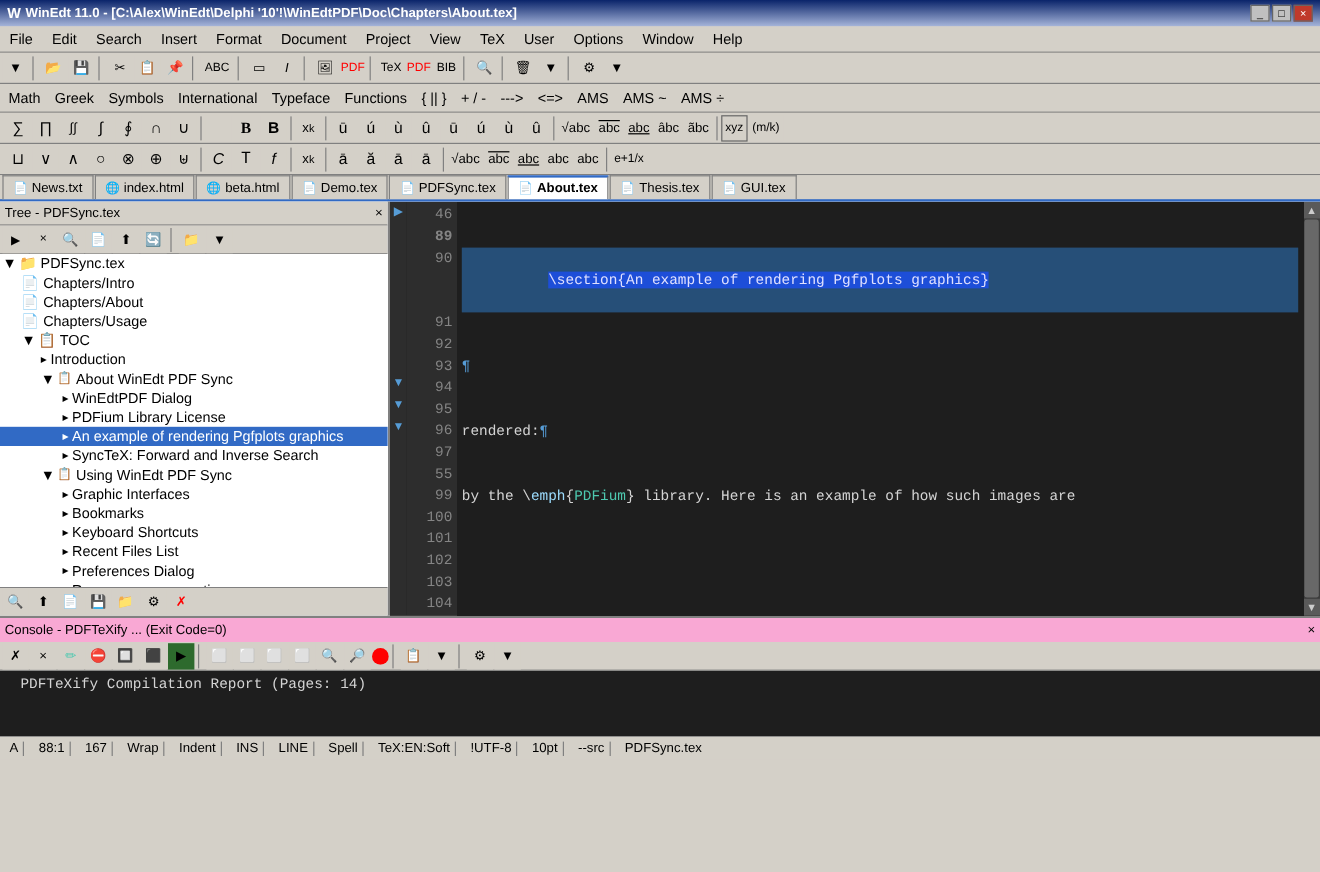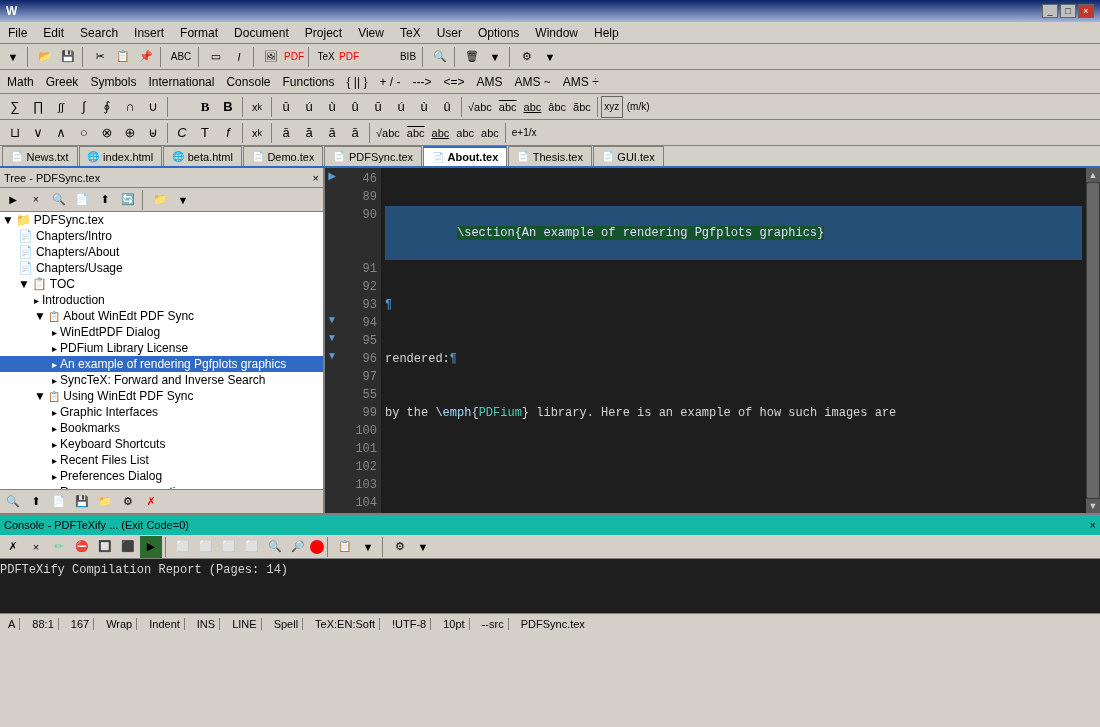--- a/index.html
+++ b/index.html
@@ -205,21 +205,21 @@
 
     
     #console-area {
       height: 100px;
       background: #1e1e1e;
       border-top: 2px solid #808080;
       display: flex;
       flex-direction: column;
     }
     #console-header {
-      background: #14b8a6;
+      background: #f9a8d4;
       height: 20px;
       display: flex;
       align-items: center;
       padding: 0 4px;
       justify-content: space-between;
       font-size: 11px;
     }
     #console-toolbar {
       background: #d4d0c8;
       height: 24px;
@@ -228,21 +228,21 @@
       padding: 1px 2px;
       border-bottom: 1px solid #808080;
       gap: 1px;
     }
     #console-content {
       flex: 1;
       background: #1e1e1e;
       color: #d4d4d4;
       font-family: 'Courier New', monospace;
       font-size: 12px;
-      padding: 4px 0;
+      padding: 4px 17px;
       overflow: auto;
     }
 
     
     #statusbar {
       background: #d4d0c8;
       height: 20px;
       display: flex;
       align-items: center;
       padding: 0 4px;
@@ -263,20 +263,21 @@
       border-top: 1px solid #808080;
       gap: 1px;
     }
   </style>
 </head>
 <body>
 
 <div id="titlebar">
   <div id="titlebar-left">
     <span style="font-weight:bold;font-size:12px;">W</span>
+    <span>WinEdt 11.0 - [C:\Alex\WinEdt\Delphi '10'!\WinEdtPDF\Doc\Chapters\About.tex]</span>
   </div>
   <div id="titlebar-controls">
     <div class="title-btn">_</div>
     <div class="title-btn">□</div>
     <div class="title-btn" style="background:#c0392b;color:white;">×</div>
   </div>
 </div>
 
 <div id="menubar">
   <div class="menu-item">File</div>
@@ -307,37 +308,37 @@
   <div class="tb-btn" style="font-size:10px;width:28px;">ABC</div>
   <div class="tb-sep"></div>
   <div class="tb-btn">▭</div>
   <div class="tb-btn" style="font-style:italic;">I</div>
   <div class="tb-sep"></div>
   <div class="tb-btn">🖼</div>
   <div class="tb-btn" style="font-size:10px;color:red;">PDF</div>
   <div class="tb-sep"></div>
   <div class="tb-btn" style="font-size:10px;">TeX</div>
   <div class="tb-btn" style="font-size:10px;color:red;">PDF</div>
-  <div class="tb-btn" style="font-size:10px;margin-left:36px;">BIB</div>
+  <div class="tb-btn" style="font-size:10px;">BIB</div>
   <div class="tb-sep"></div>
   <div class="tb-btn">🔍</div>
   <div class="tb-sep"></div>
   <div class="tb-btn">🗑</div>
   <div class="tb-btn">▼</div>
   <div class="tb-sep"></div>
   <div class="tb-btn">⚙</div>
   <div class="tb-btn">▼</div>
 </div>
 
 <div id="math-toolbar">
   <span class="math-cat">Math</span>
   <span class="math-cat">Greek</span>
   <span class="math-cat">Symbols</span>
   <span class="math-cat">International</span>
-  <span class="math-cat">Console</span>
+  <span class="math-cat">Typeface</span>
   <span class="math-cat">Functions</span>
   <span class="math-cat">{ || }</span>
   <span class="math-cat">+ / -</span>
   <span class="math-cat">---&gt;</span>
   <span class="math-cat">&lt;=&gt;</span>
   <span class="math-cat">AMS</span>
   <span class="math-cat">AMS ~</span>
   <span class="math-cat">AMS ÷</span>
 </div>
 
@@ -587,21 +588,21 @@
         <div style="height:18px;"></div>
         <div style="height:18px;"></div>
         <div style="height:18px;"></div>
         <div style="height:18px;"></div>
         <div style="height:18px;"></div>
 
       </div>
 
       <div id="line-numbers">
         <div style="height:18px;">46</div>
-        <div style="height:18px;">89</div>
+        <div style="height:18px;font-weight:bold;">89</div>
         <div style="height:18px;">90</div>
         <div style="height:18px;"></div>
         <div style="height:18px;"></div>
         <div style="height:18px;">91</div>
         <div style="height:18px;">92</div>
         <div style="height:18px;">93</div>
         <div style="height:18px;">94</div>
         <div style="height:18px;">95</div>
         <div style="height:18px;">96</div>
         <div style="height:18px;">97</div>
@@ -611,21 +612,21 @@
         <div style="height:18px;">101</div>
         <div style="height:18px;">102</div>
         <div style="height:18px;">103</div>
         <div style="height:18px;">104</div>
         <div style="height:18px;">105</div>
 
       </div>
 
       <div id="code-area">
         <div class="code-line" style="background:#264f78;">
-          <span style="background:#14532d;color:#e0e0ff;">\section{An example of rendering Pgfplots graphics}</span>
+          <span style="background:#1d4ed8;color:#e0e0ff;">\section{An example of rendering Pgfplots graphics}</span>
         </div>
         <div class="code-line"><span style="color:#569cd6;">¶</span></div>
         <div class="code-line"><span style="color:#d4d4d4;">rendered:<span style="color:#569cd6;">¶</span></span></div>
         <div class="code-line"><span style="color:#d4d4d4;">by the \<span style="color:#9cdcfe;">emph</span>{<span style="color:#4ec9b0;">PDFium</span>} library. Here is an example of how such images are</span></div>
         <div class="code-line"></div>
         
         
         
         
         

